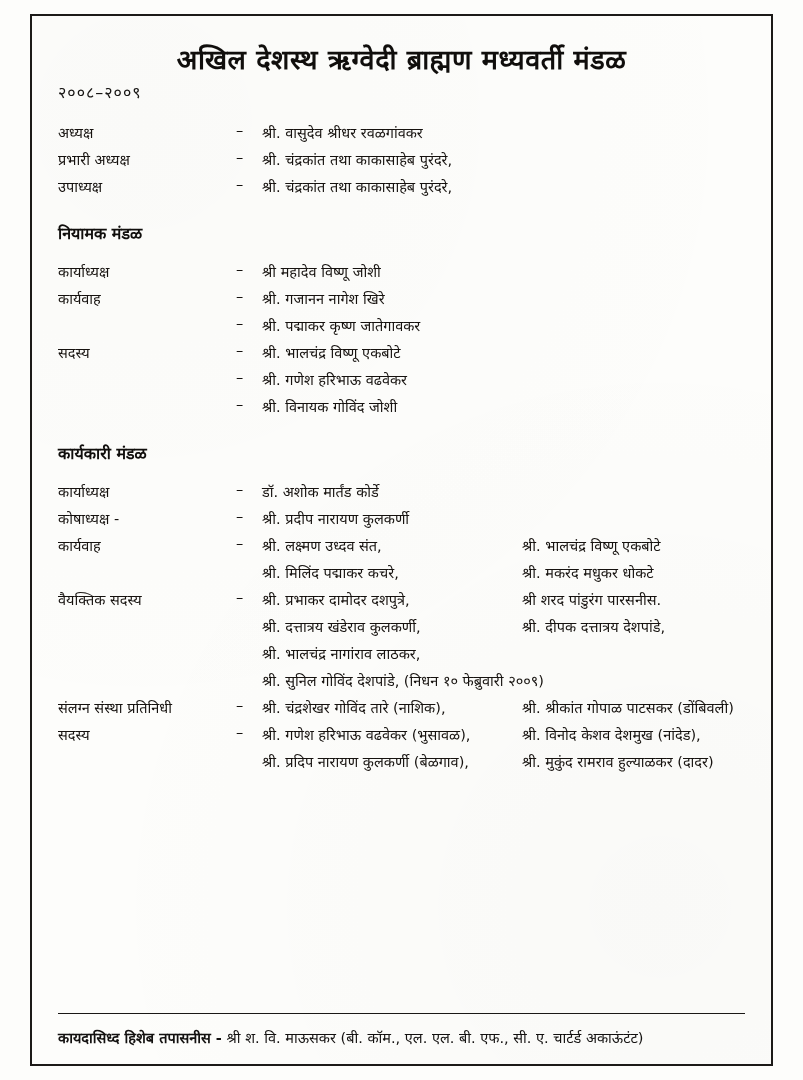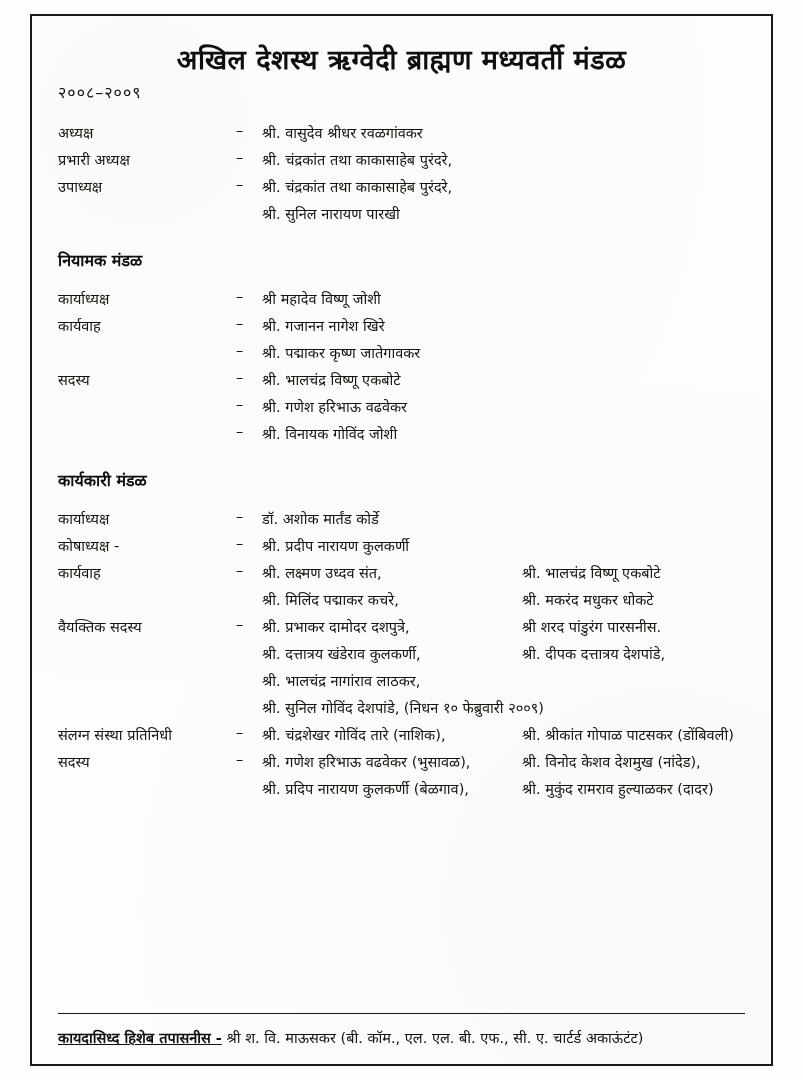--- a/index.html
+++ b/index.html
@@ -100,21 +100,21 @@
   .footer-line {
     position: absolute;
     left: 26px;
     right: 18px;
     bottom: 16px;
     font-family: "DejaVu Sans", sans-serif;
     font-size: 14.5px;
     line-height: 1.3;
     color: #131110;
   }
-  .footer-line .f-label { font-weight: bold; text-decoration: underline; }
+  .footer-line .f-label { font-weight: bold; }
   .dash { letter-spacing: 0; }
   .nowrap { white-space: nowrap; }
 </style>
 </head>
 <body>
 
 <div class="page">
   <div class="frame">
 
     <div class="doc-title">अखिल देशस्थ ऋग्वेदी ब्राह्मण मध्यवर्ती मंडळ</div>
@@ -133,26 +133,20 @@
           <td class="col-dash dash">–</td>
           <td class="col-a">श्री. चंद्रकांत तथा काकासाहेब पुरंदरे,</td>
           <td class="col-b"></td>
         </tr>
         <tr>
           <td class="col-role">उपाध्यक्ष</td>
           <td class="col-dash dash">–</td>
           <td class="col-a">श्री. चंद्रकांत तथा काकासाहेब पुरंदरे,</td>
           <td class="col-b"></td>
         </tr>
-        <tr>
-          <td class="col-role"></td>
-          <td class="col-dash"></td>
-          <td class="col-a">श्री. सुनिल नारायण पारखी</td>
-          <td class="col-b"></td>
-        </tr>
       </tbody>
     </table>
 
     <div class="section-heading">नियामक मंडळ</div>
 
     <table class="rows">
       <tbody>
         <tr>
           <td class="col-role">कार्याध्यक्ष</td>
           <td class="col-dash dash">–</td>

